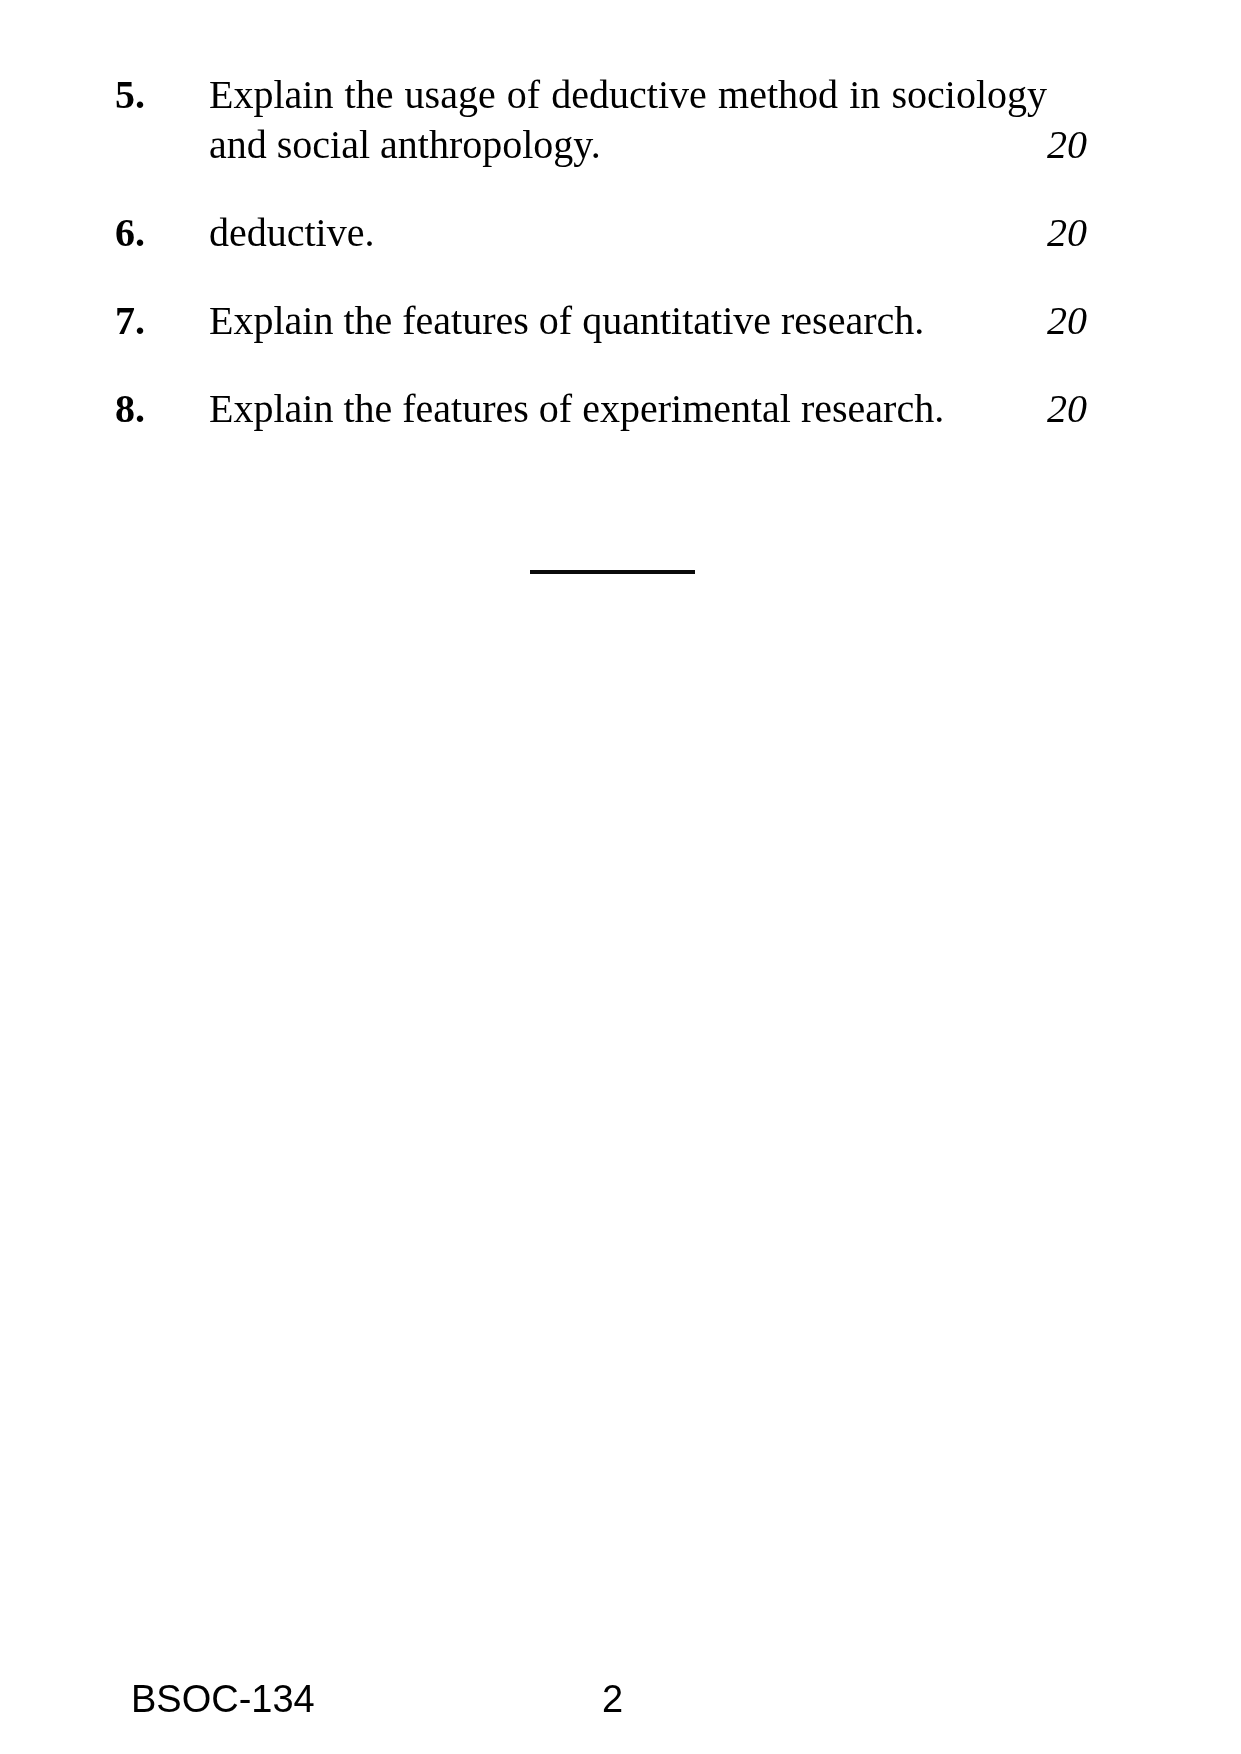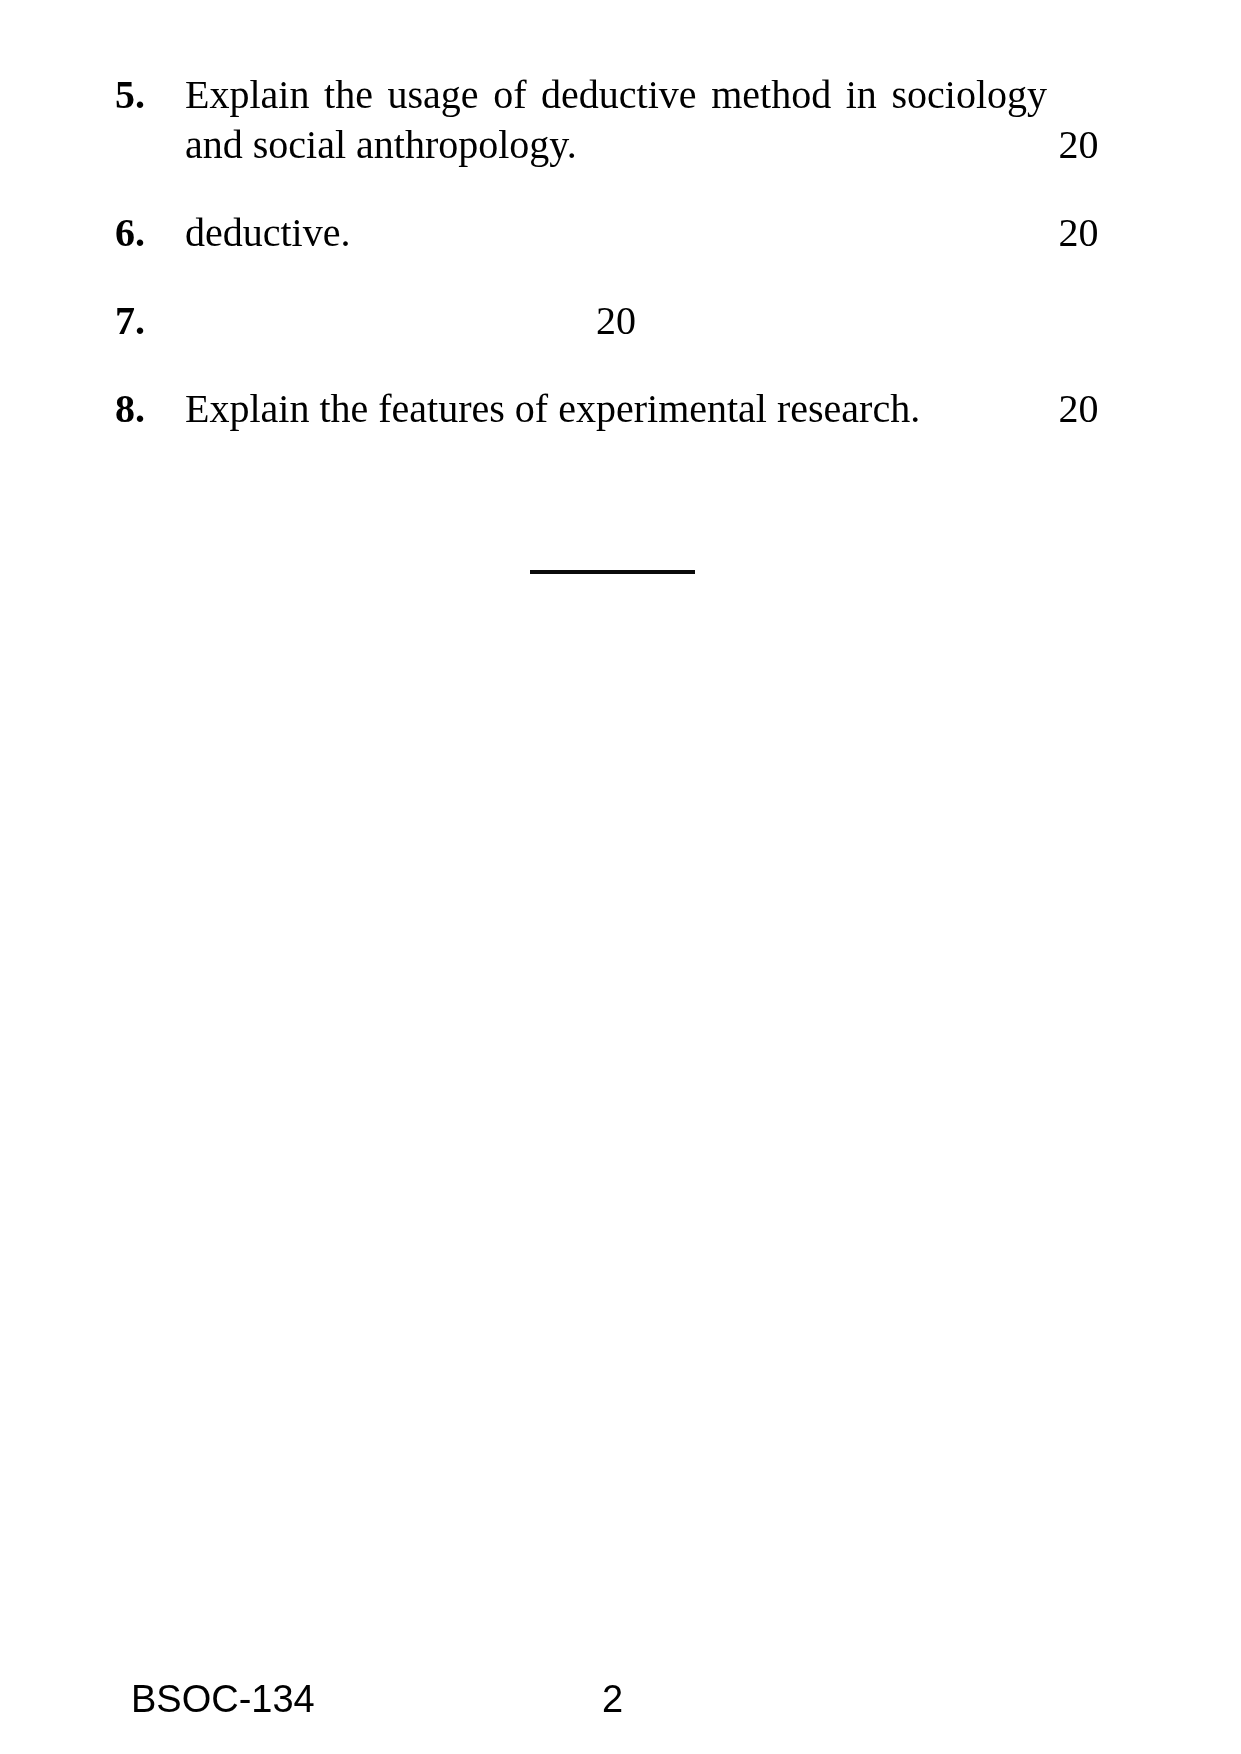--- a/index.html
+++ b/index.html
@@ -23,28 +23,29 @@
     display: grid;
     grid-template-columns: 70px 862px 1fr;
     font-size: 40px;
     line-height: 50px;
   }
   .question + .question { margin-top: 38px; }
   .qnum {
     font-weight: bold;
   }
   .qtext { }
-  .qline { text-align: left; }
+  .qline { text-align: left; margin-left: 24px; }
   .qtext .qline:not(:last-child) {
     text-align: justify;
     text-align-last: justify;
   }
   .qmarks {
     align-self: end;
-    text-align: center;
+    text-align: left;
+    font-style: italic;
   }
   .divider {
     width: 165px;
     height: 4px;
     background: #0a0a0a;
     margin: 136px auto 0 auto;
   }
   .footer {
     position: absolute;
     left: 115px;
@@ -75,20 +76,23 @@
     <div class="question">
       <div class="qnum">6.</div>
       <div class="qtext">
         <div class="qline">deductive.</div>
       </div>
       <div class="qmarks">20</div>
     </div>
 
     <div class="question">
       <div class="qnum">7.</div>
+      <div class="qtext">
+        <div class="qline">Explain the features of quantitative research.</div>
+      </div>
       <div class="qmarks">20</div>
     </div>
 
     <div class="question">
       <div class="qnum">8.</div>
       <div class="qtext">
         <div class="qline">Explain the features of experimental research.</div>
       </div>
       <div class="qmarks">20</div>
     </div>

